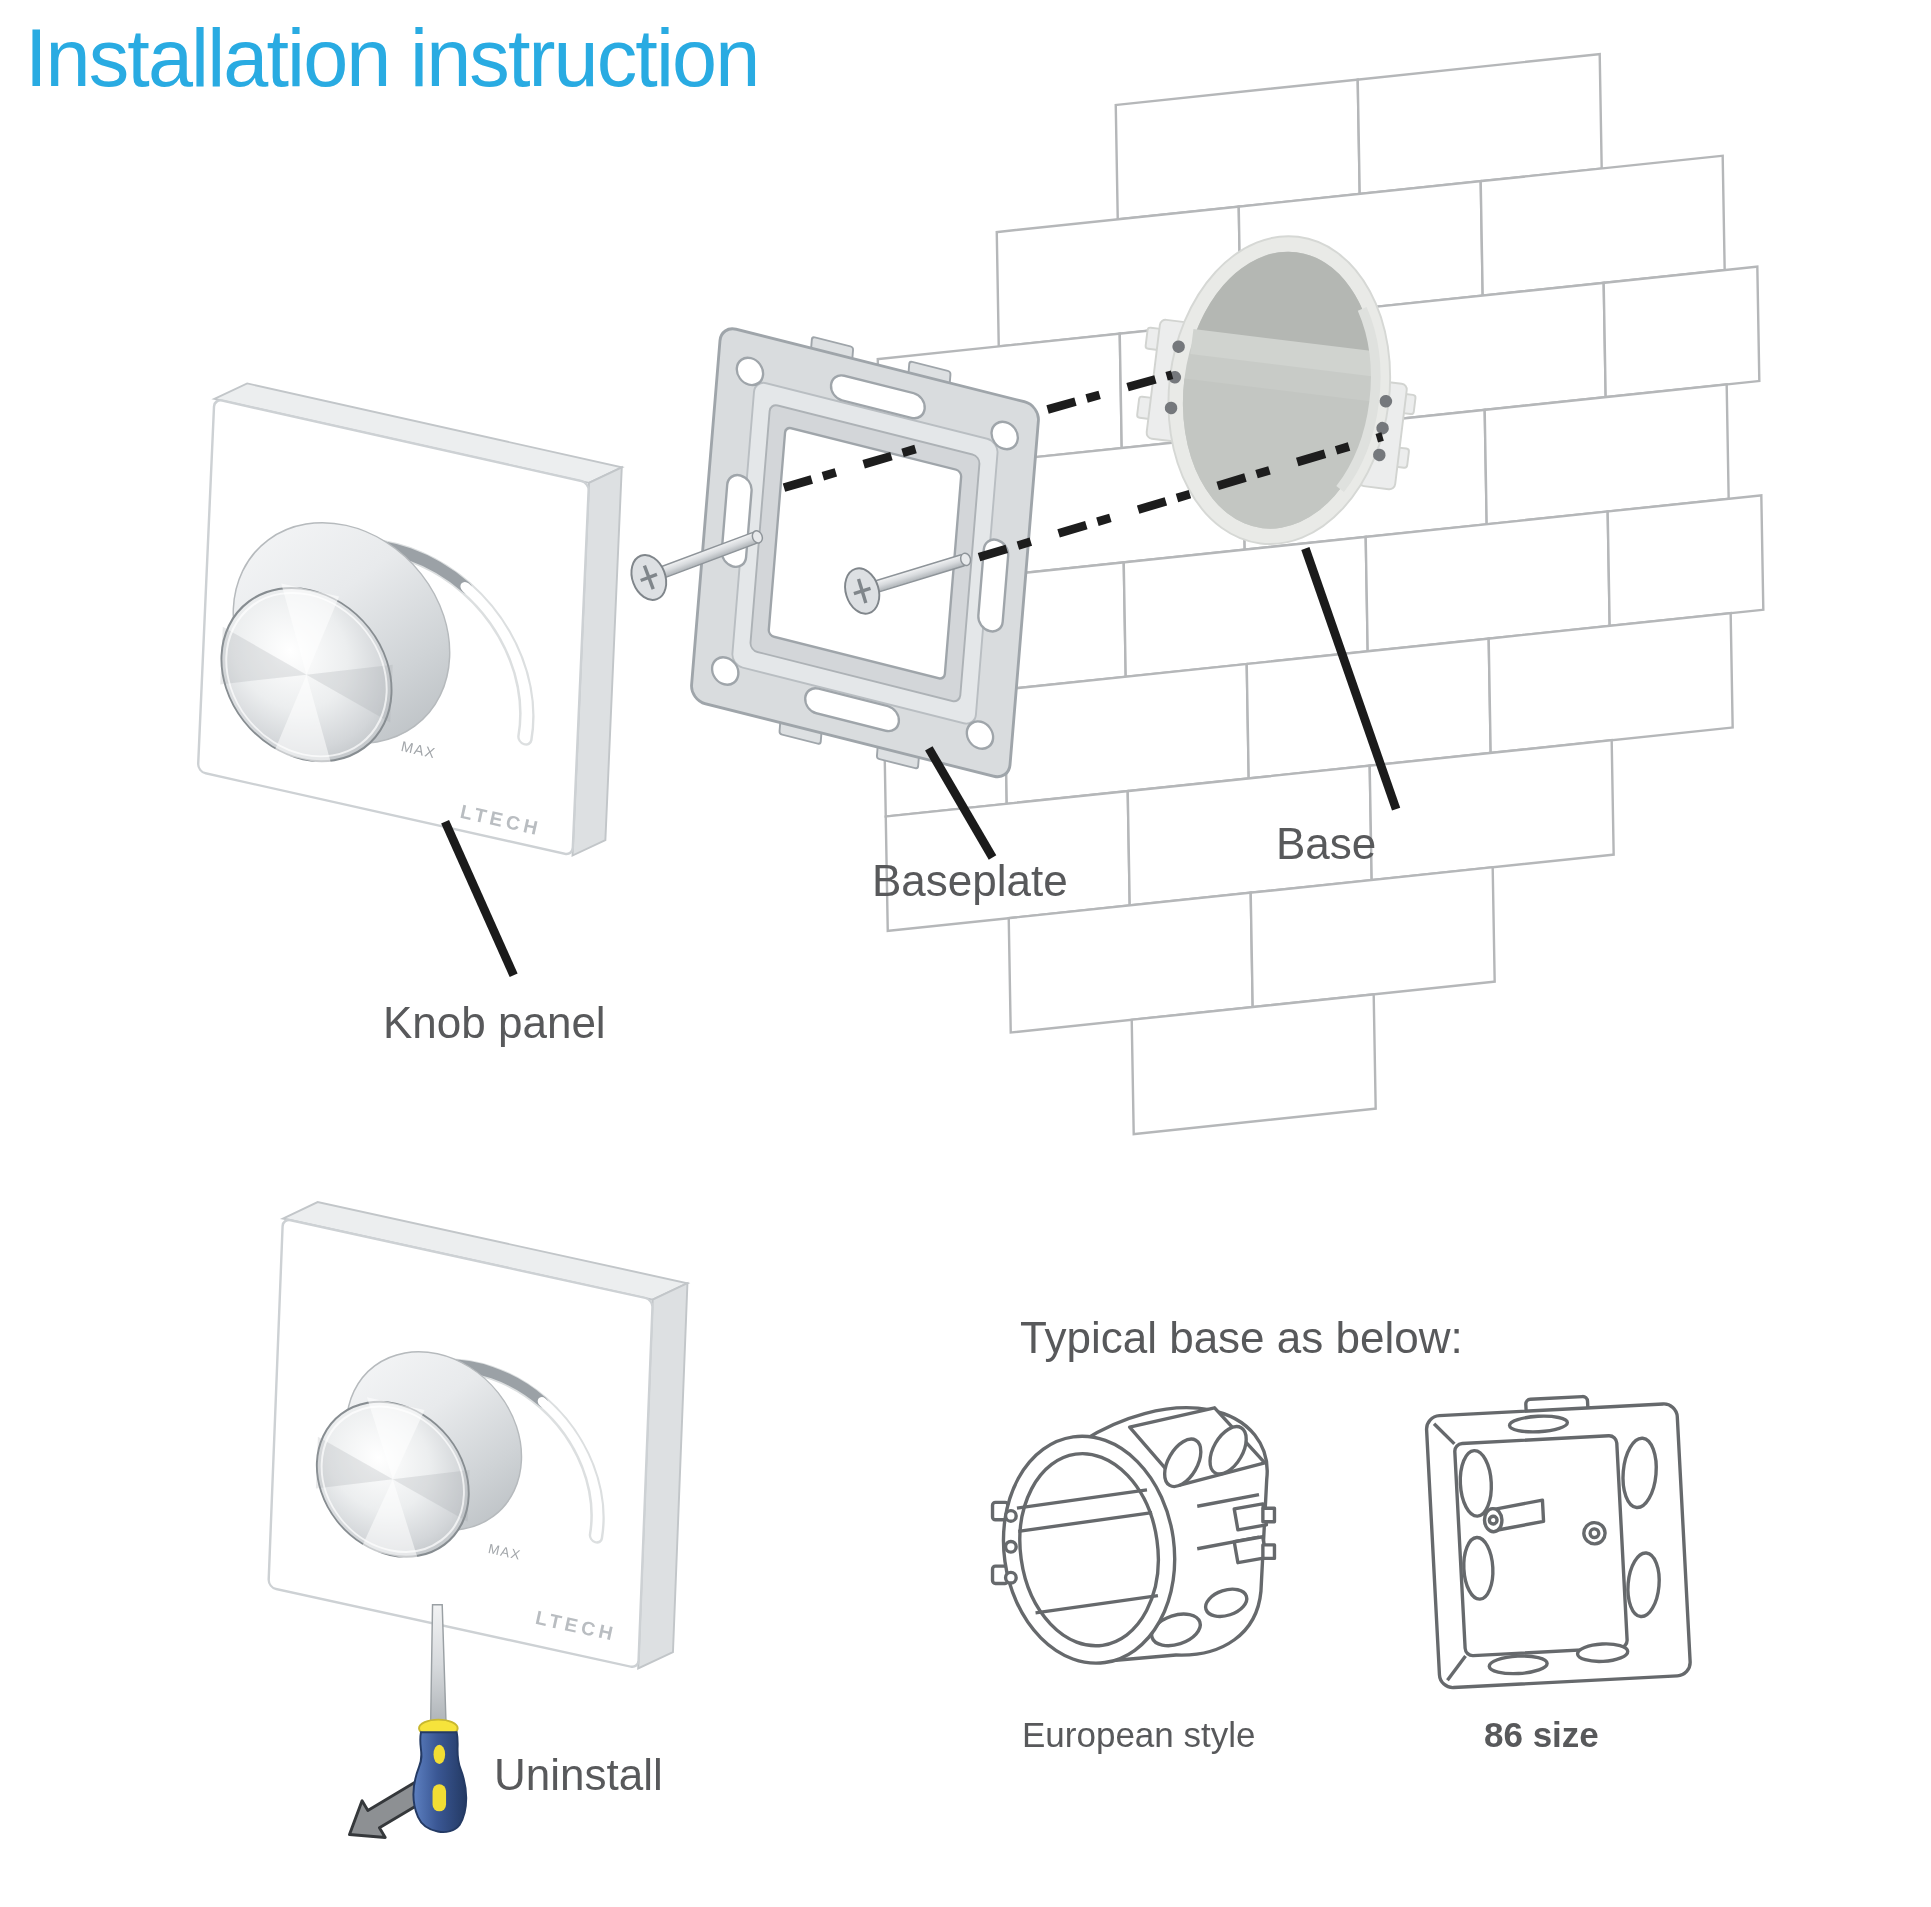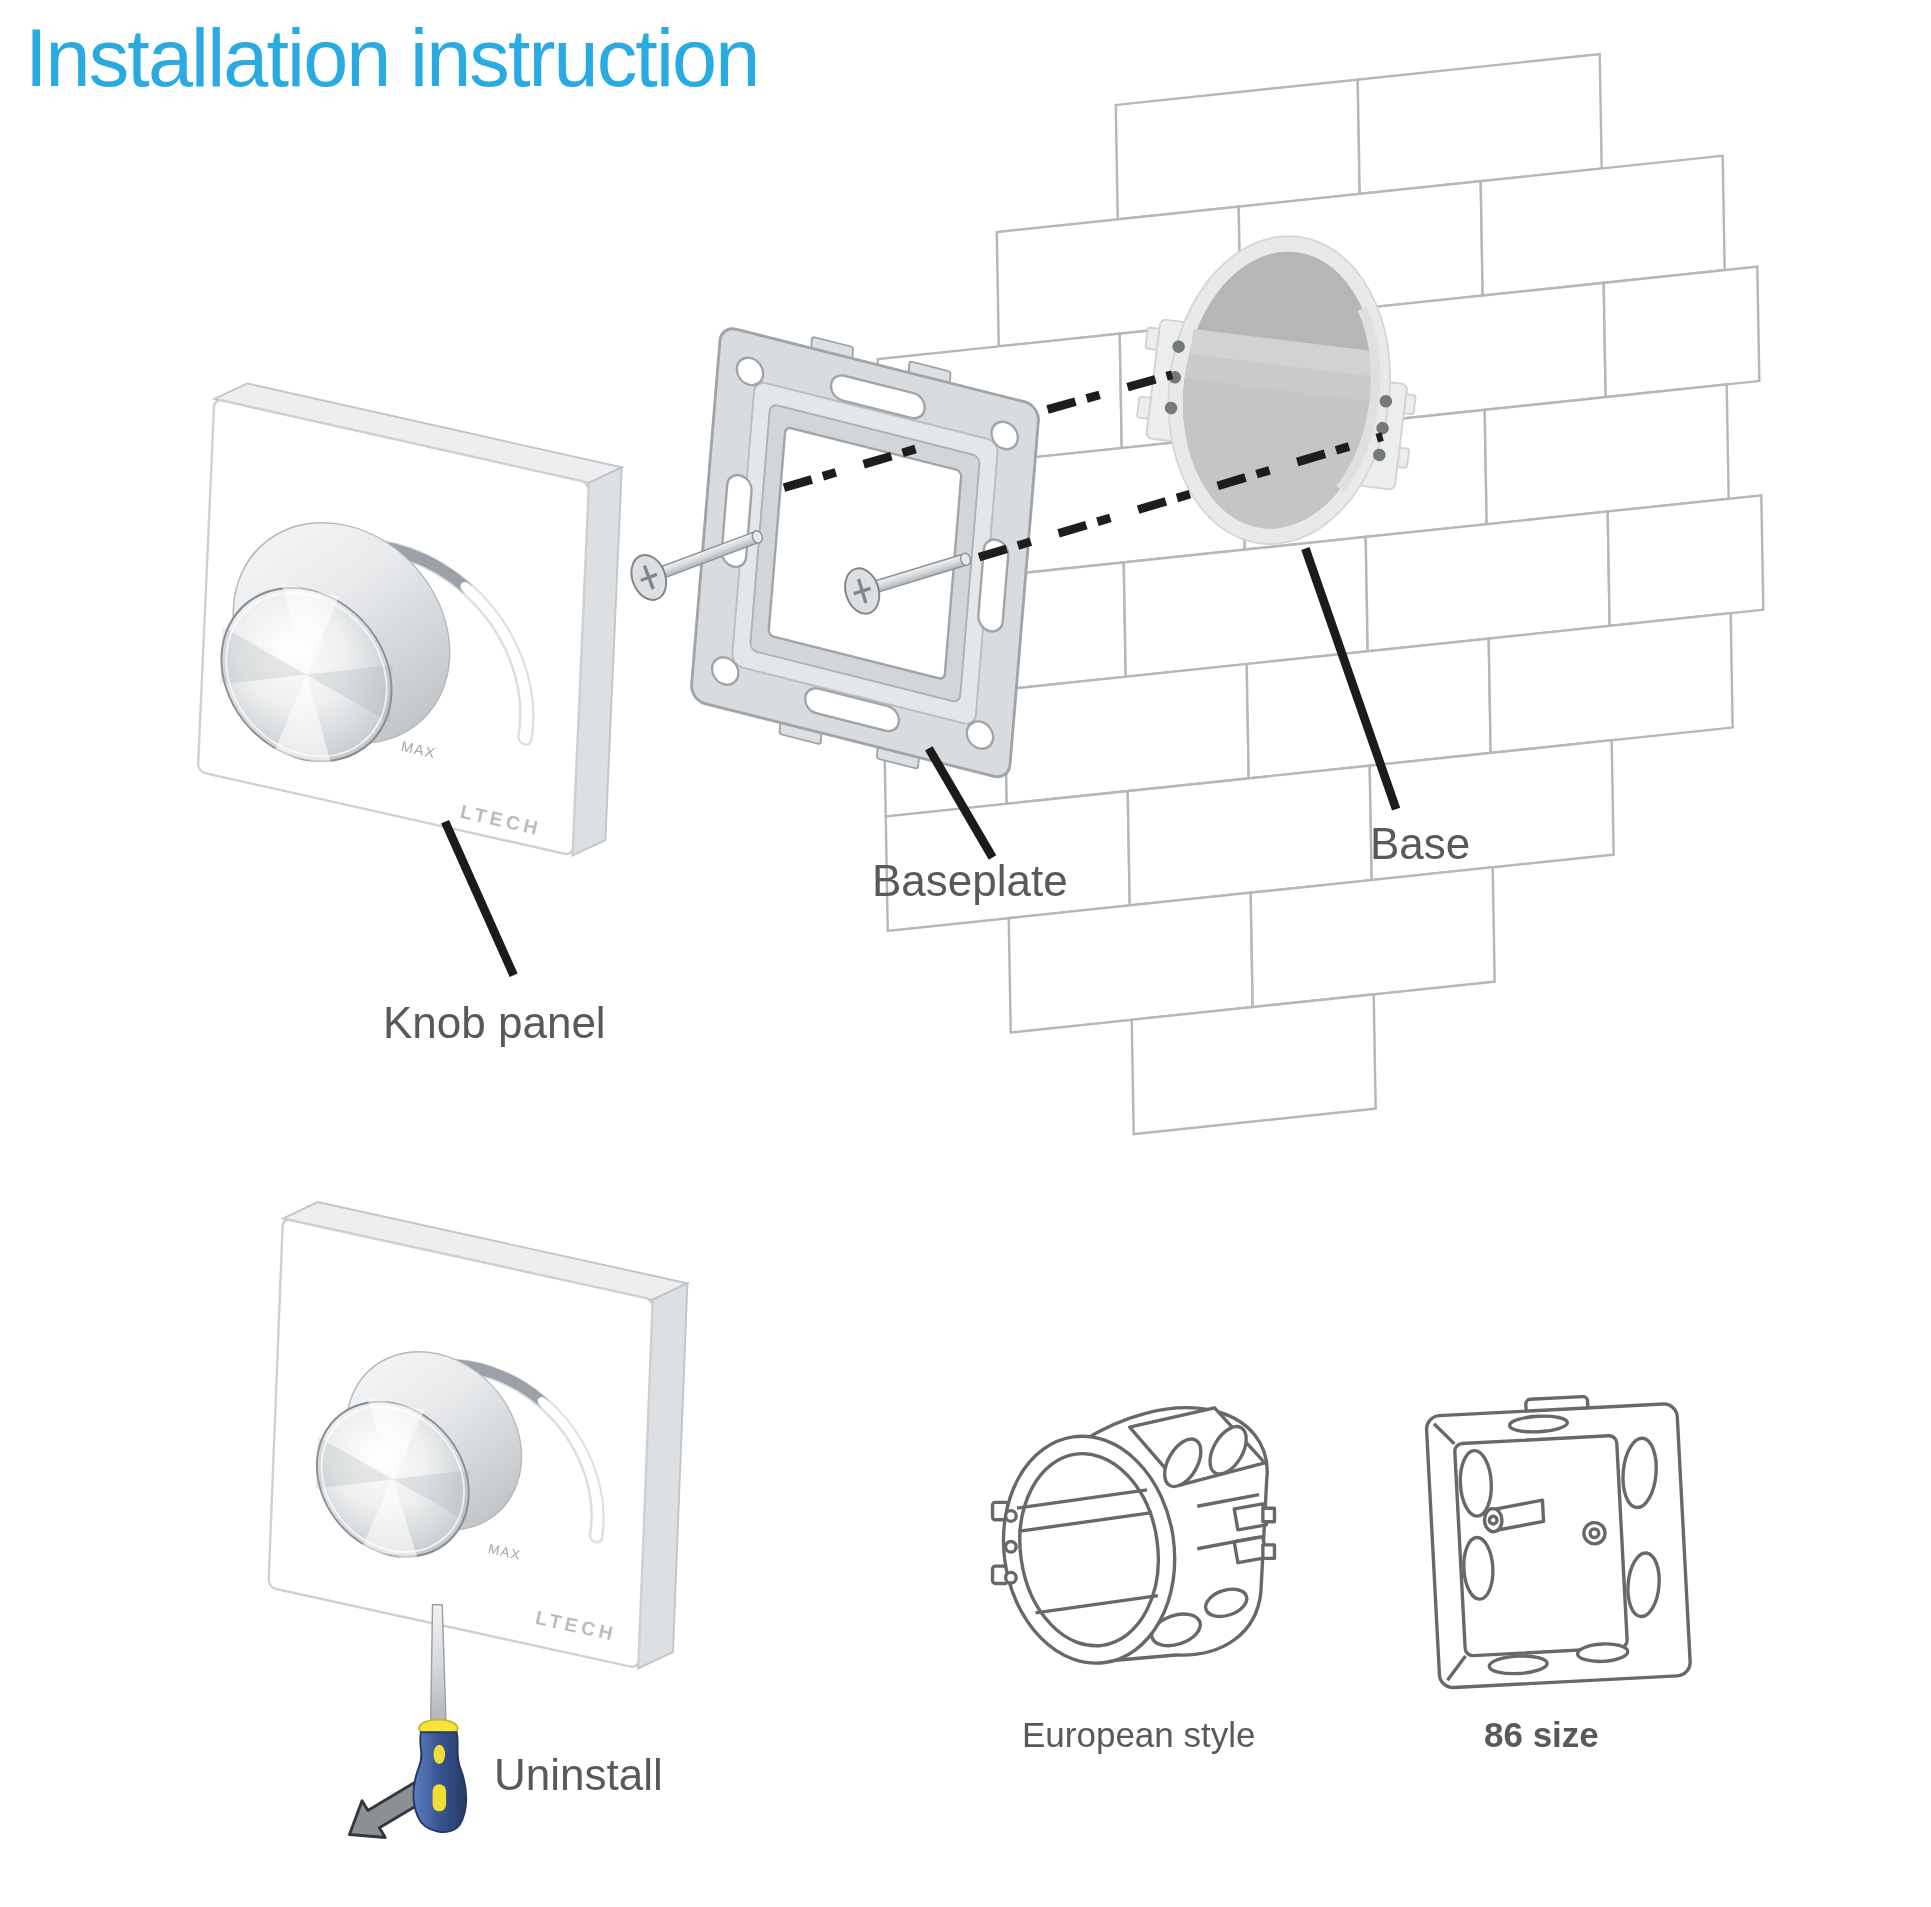--- a/index.html
+++ b/index.html
@@ -249,24 +249,25 @@
   </g>
 </svg>
 
 <h1 class="title" style="margin:0;">Installation instruction</h1>
 
 <div class="lbl maxlbl" style="left:403px; top:738px; transform:rotate(12.6deg);">MAX</div>
 <div class="lbl brand" style="left:463px; top:801px; transform:rotate(12.6deg);">LTECH</div>
 
 <div class="lbl caption" style="left:383px; top:998px;">Knob panel</div>
 <div class="lbl caption" style="left:872px; top:856px;text-align:right;">Baseplate</div>
-<div class="lbl caption" style="left:1370px; top:819px;">Base</div>
+<div class="lbl caption" style="left:1276px; top:819px;">Base</div>
 
 <div class="lbl maxlbl" style="left:490px; top:1541px; transform:rotate(12.3deg); font-size:13.5px;">MAX</div>
 <div class="lbl brand" style="left:538px; top:1607px; transform:rotate(12.3deg);">LTECH</div>
 
 <div class="lbl caption" style="left:494px; top:1750px;">Uninstall</div>
 
+<div class="lbl caption" style="left:1020px; top:1313px;">Typical base as below:</div>
 <div class="lbl caption-sm" style="left:1022px; top:1715px;">European style</div>
 <div class="lbl caption-sm" style="left:1484px; top:1715px;font-weight:bold;">86 size</div>
 
 </div>
 
 
 </body></html>

